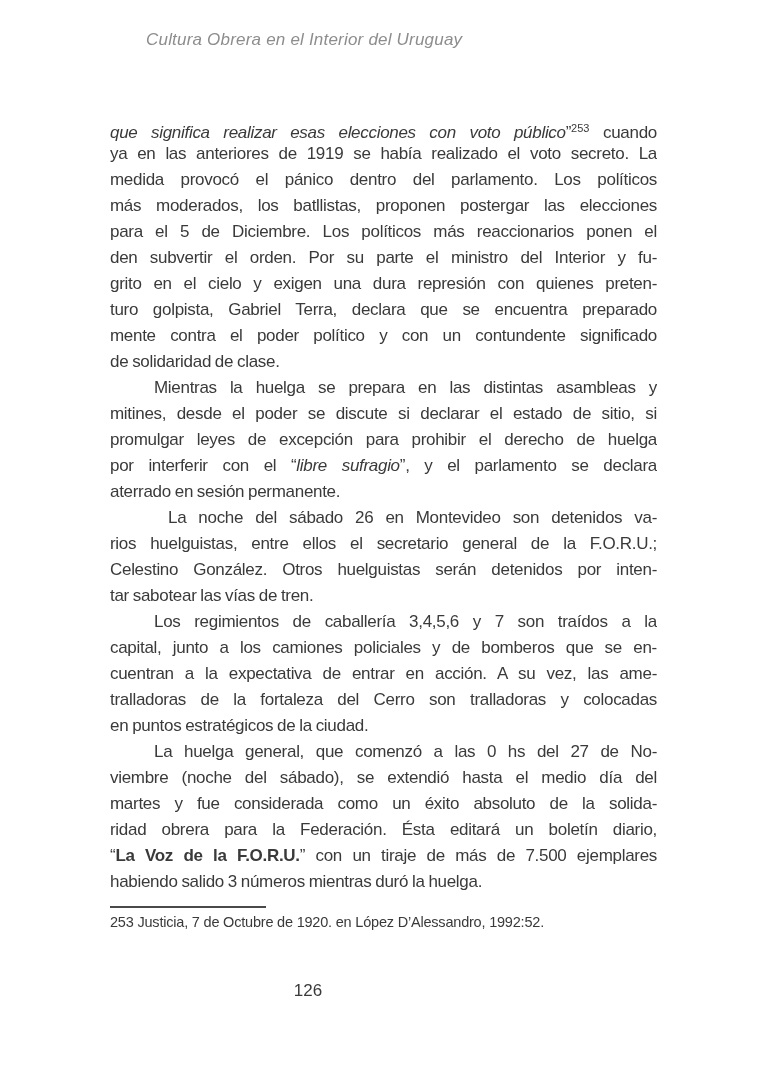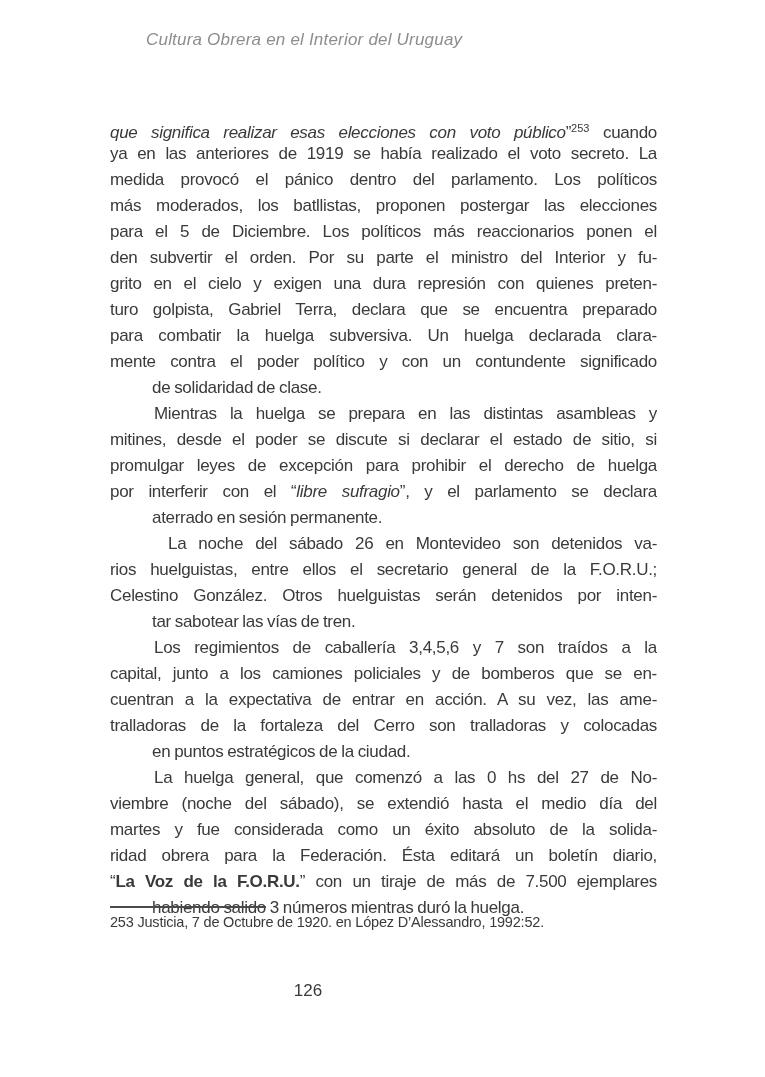--- a/index.html
+++ b/index.html
@@ -38,21 +38,20 @@
   .paragraph { }
   .text-line {
     text-align: justify;
     text-align-last: justify;
     height: 26px;
     overflow: hidden;
   }
   .text-line.last {
     text-align: right;
     text-align-last: left;
-    margin-left: 42px;
   }
   .run-r { }
   .run-i { font-style: italic; }
   .run-b { font-weight: bold; }
   .run-sup {
     font-size: 11px;
     vertical-align: 6px;
     letter-spacing: 0;
   }
   .footnote-block {
@@ -91,21 +90,20 @@
   <div class="body-text">
       <div class="paragraph">
         <div class="text-line"><span class="run-i">que significa realizar esas elecciones con voto público</span><span class="run-r">”</span><span class="run-sup">253</span><span class="run-r"> cuando</span></div>
         <div class="text-line"><span class="run-r">ya en las anteriores de 1919 se había realizado el voto secreto. La</span></div>
         <div class="text-line"><span class="run-r">medida provocó el pánico dentro del parlamento. Los políticos</span></div>
         <div class="text-line"><span class="run-r">más moderados, los batllistas, proponen postergar las elecciones</span></div>
         <div class="text-line"><span class="run-r">para el 5 de Diciembre. Los políticos más reaccionarios ponen el</span></div>
         <div class="text-line"><span class="run-r">den subvertir el orden. Por su parte el ministro del Interior y fu-</span></div>
         <div class="text-line"><span class="run-r">grito en el cielo y exigen una dura represión con quienes preten-</span></div>
         <div class="text-line"><span class="run-r">turo golpista, Gabriel Terra, declara que se encuentra preparado</span></div>
-        <div class="text-line"><span class="run-r">para combatir la huelga subversiva. Un huelga declarada clara-</span></div>
         <div class="text-line"><span class="run-r">mente contra el poder político y con un contundente significado</span></div>
         <div class="text-line last"><span class="run-r">de solidaridad de clase.</span></div>
       </div>
       <div class="paragraph">
         <div class="text-line" style="padding-left: 44px;"><span class="run-r">Mientras la huelga se prepara en las distintas asambleas y</span></div>
         <div class="text-line"><span class="run-r">mitines, desde el poder se discute si declarar el estado de sitio, si</span></div>
         <div class="text-line"><span class="run-r">promulgar leyes de excepción para prohibir el derecho de huelga</span></div>
         <div class="text-line"><span class="run-r">por interferir con el “</span><span class="run-i">libre sufragio</span><span class="run-r">”, y el parlamento se declara</span></div>
         <div class="text-line last"><span class="run-r">aterrado en sesión permanente.</span></div>
       </div>

